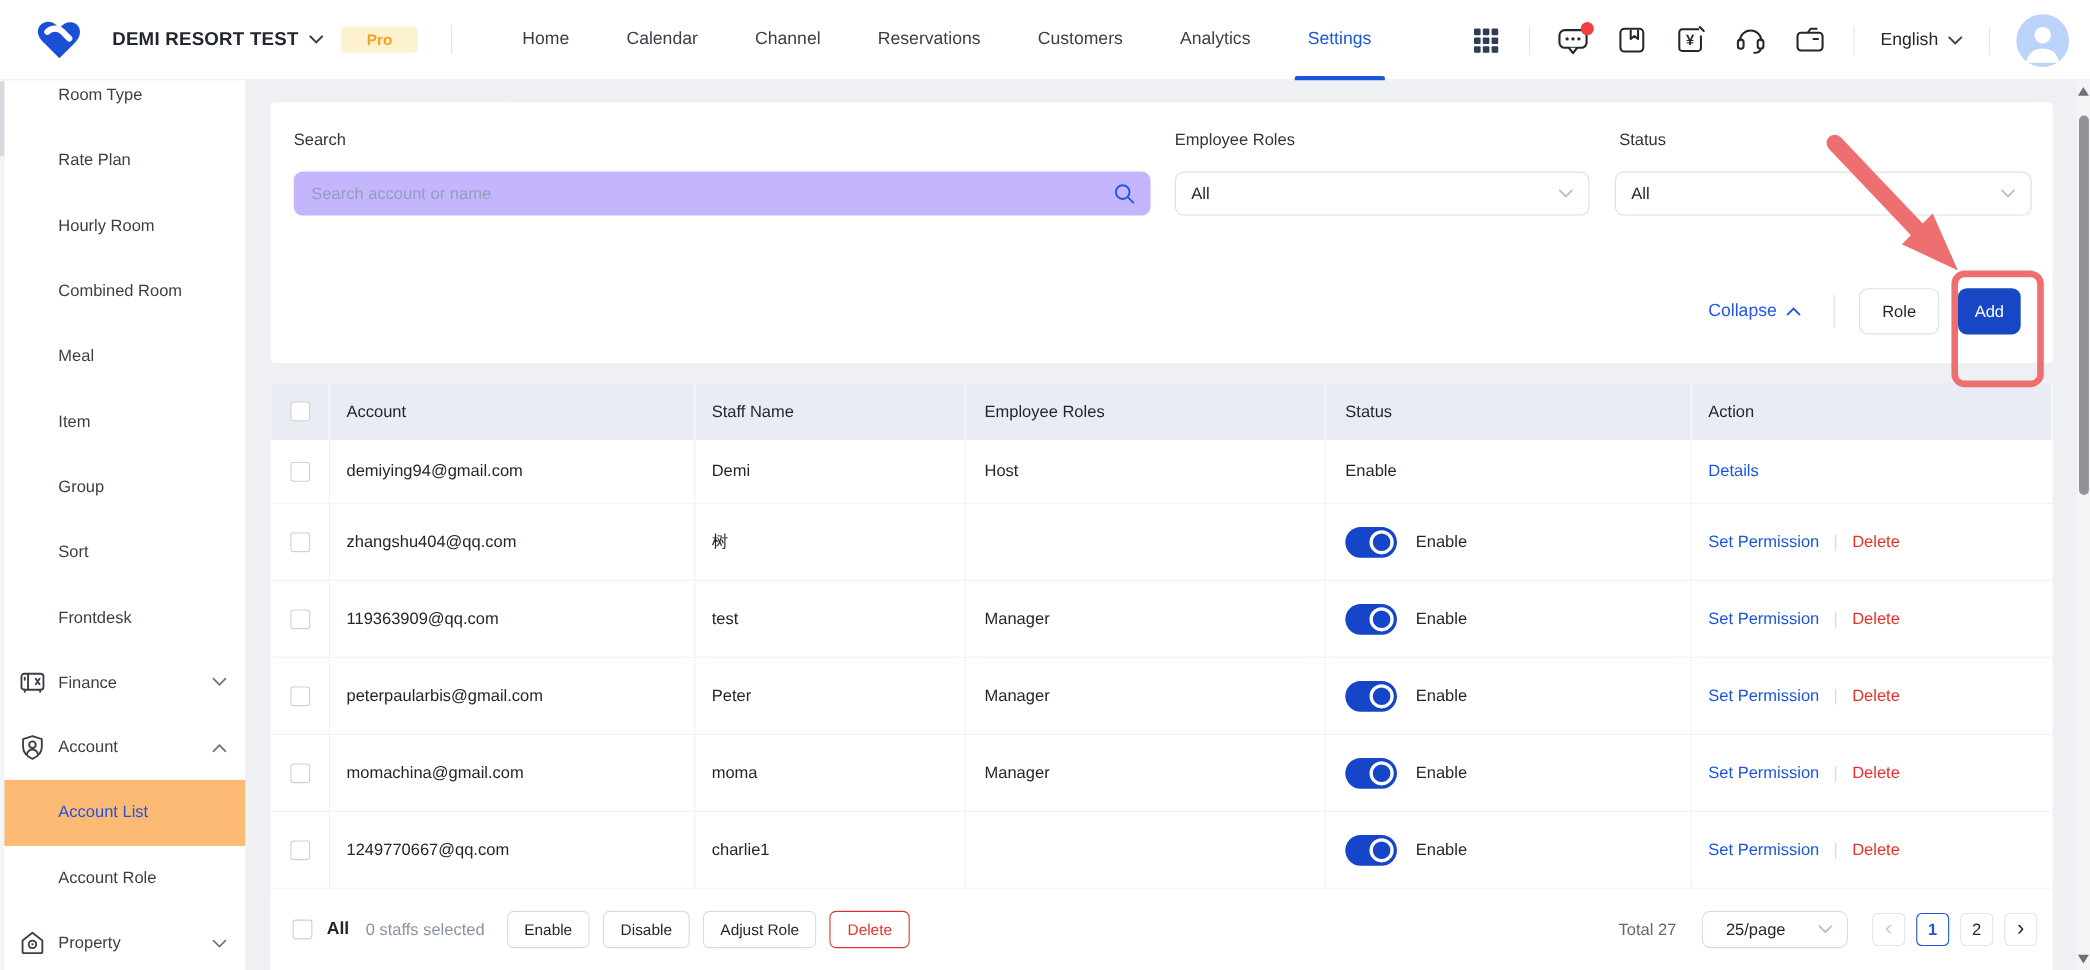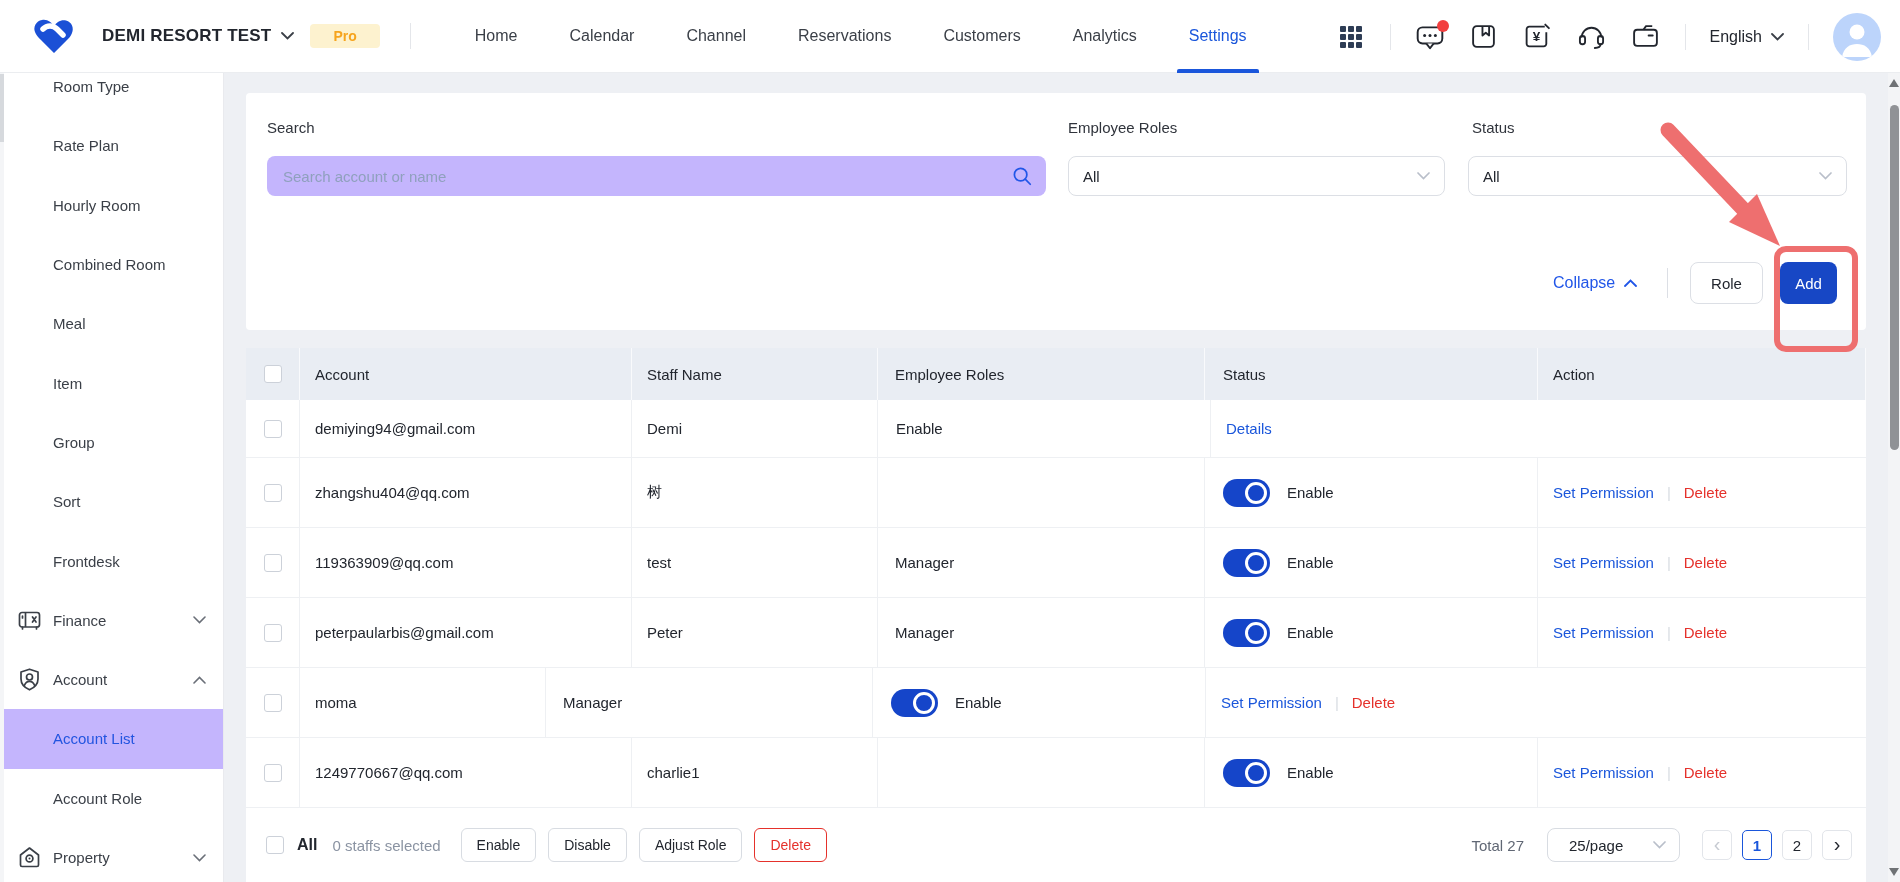--- a/index.html
+++ b/index.html
@@ -25,21 +25,21 @@
   .lang { display:flex; align-items:center; gap:9px; font-size:16px; color:#22262e; cursor:pointer; }
   .avatar { width:48px; height:48px; border-radius:50%; background:#bcd4fb; overflow:hidden; cursor:pointer; }
 
   
   .sidebar { position:absolute; left:0; top:73px; width:224px; bottom:0; background:#fff; border-right:1px solid #e9eaee; overflow:hidden; z-index:4; }
   .side-list { position:absolute; left:0; right:0; top:-16px; }
   .side-item { height:59.3px; display:flex; align-items:center; position:relative; font-size:15px; color:#3a3f47; cursor:pointer; }
   .side-item .lbl { margin-left:53px; }
   .side-item .s-icon { position:absolute; left:17px; width:25px; height:25px; }
   .side-item .s-chev { position:absolute; right:17px; width:13px; height:8px; }
-  .side-item.active { background:#c4b5fd; }
+  .side-item.active { background:#fdba74; }
   .side-item.active .lbl { color:#2254e0; }
   .mini-scroll { position:absolute; left:0; top:73px; width:4px; bottom:0; background:#f4f5f7; z-index:6; }
   .mini-thumb { position:absolute; left:0; top:1px; width:4px; height:68px; background:#d6d9dd; }
 
   
   .filter-card { position:absolute; left:246px; top:93px; width:1620px; height:237px; background:#fff; border-radius:4px; }
   .f-label { position:absolute; top:26px; font-size:15px; color:#30343c; }
   .search-box { position:absolute; left:21px; top:63px; width:779px; height:40px; background:#c4b5fd; border-radius:8px; display:flex; align-items:center; }
   .search-box input { flex:1; border:none; outline:none; background:transparent; font-size:15px; color:#2b3140; padding:0 16px; font-family:"Liberation Sans",sans-serif; }
   .search-box input::placeholder { color:#8fa0bd; }
@@ -327,20 +327,21 @@
     <div class="cell c-status">Status</div>
     <div class="cell c-action">Action</div>
   </div>
 
   <div class="trow h58">
     <div class="cell c-check">
         <span class="checkbox"></span>
       </div>
     <div class="cell c-account">demiying94@gmail.com</div>
     <div class="cell c-staff">Demi</div>
+    <div class="cell c-roles">Host</div>
     <div class="cell c-status">
         <span>Enable</span>
       </div>
     <div class="cell c-action">
         <a class="link">Details</a>
       </div>
   </div>
 
   <div class="trow h70">
     <div class="cell c-check">
@@ -399,20 +400,21 @@
         <a class="link">Set Permission</a>
         <span class="sep">|</span>
         <a class="link red">Delete</a>
       </div>
   </div>
 
   <div class="trow h70">
     <div class="cell c-check">
         <span class="checkbox"></span>
       </div>
+    <div class="cell c-account">momachina@gmail.com</div>
     <div class="cell c-staff">moma</div>
     <div class="cell c-roles">Manager</div>
     <div class="cell c-status">
         <span class="toggle">
           <span class="knob"></span>
         </span>
         <span>Enable</span>
       </div>
     <div class="cell c-action">
         <a class="link">Set Permission</a>

